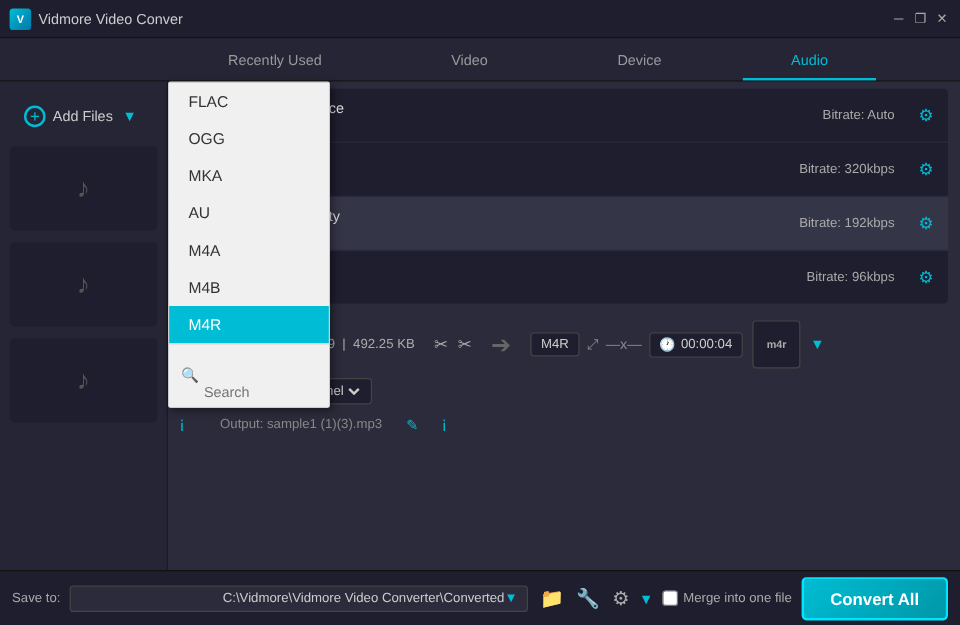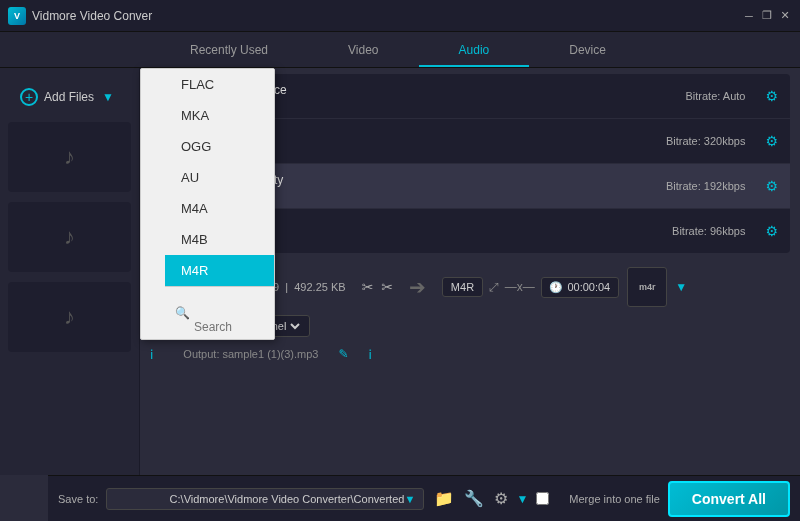--- a/index.html
+++ b/index.html
@@ -56,20 +56,21 @@
     }
 
     
     #tab-bar {
       height: 36px;
       background: #252535;
       display: flex;
       align-items: flex-end;
       padding-left: 150px;
       border-bottom: 1px solid #111;
+      gap: 28px;
     }
     .tab {
       padding: 8px 40px;
       font-size: 12px;
       color: #999;
       cursor: pointer;
       border-bottom: 2px solid transparent;
     }
     .tab.active {
       color: #00bcd4;
@@ -133,21 +134,20 @@
     #format-dropdown {
       position: absolute;
       left: 140px;
       top: 0;
       width: 135px;
       background: #f0f0f0;
       border: 1px solid #ccc;
       z-index: 100;
       box-shadow: 2px 2px 8px rgba(0,0,0,0.4);
       border-radius: 2px;
-      padding-left: 24px;
     }
     .format-item {
       padding: 8px 16px;
       font-size: 13px;
       color: #333;
       cursor: pointer;
       background: #f0f0f0;
     }
     .format-item.selected {
       background: #00bcd4;
@@ -359,21 +359,20 @@
 
     
     #bottom-bar {
       height: 46px;
       background: #1e1e2e;
       display: flex;
       align-items: center;
       padding: 0 10px;
       gap: 8px;
       border-top: 1px solid #111;
-      margin-left: 48px;
     }
     #save-to-label {
       color: #aaa;
       font-size: 11px;
       flex-shrink: 0;
     }
     #save-path-box {
       flex: 1;
       background: #2b2b3b;
       border: 1px solid #444;
@@ -395,21 +394,21 @@
     }
     .bottom-icon-btn {
       color: #aaa;
       font-size: 16px;
       cursor: pointer;
       padding: 2px;
     }
     #merge-checkbox-area {
       display: flex;
       align-items: center;
-      gap: 20px;
+      gap: 4px;
       font-size: 11px;
       color: #aaa;
     }
     #merge-checkbox-area input { cursor: pointer; }
 
     #convert-all-btn {
       background: linear-gradient(135deg, #00bcd4, #0097a7);
       color: white;
       border: 2px solid #00e5ff;
       border-radius: 4px;
@@ -431,41 +430,41 @@
   <div id="window-controls">
     <div class="win-btn">─</div>
     <div class="win-btn">❐</div>
     <div class="win-btn">✕</div>
   </div>
 </div>
 
 <div id="tab-bar">
   <div class="tab">Recently Used</div>
   <div class="tab">Video</div>
+  <div class="tab">Device</div>
   <div class="tab active">Audio</div>
-  <div class="tab">Device</div>
 </div>
 
 <div id="main">
 
   <div id="sidebar">
     <div id="add-files-btn">
       <div class="add-icon">+</div>
       <span>Add Files</span>
       <span style="color:#00bcd4; margin-left:2px;">▼</span>
     </div>
     <div class="media-item">♪</div>
     <div class="media-item">♪</div>
     <div class="media-item">♪</div>
   </div>
 
   <div id="format-dropdown">
     <div class="format-item">FLAC</div>
+    <div class="format-item">OGG</div>
     <div class="format-item">MKA</div>
-    <div class="format-item">OGG</div>
     <div class="format-item">AU</div>
     <div class="format-item">M4A</div>
     <div class="format-item">M4B</div>
     <div class="format-item selected">M4R</div>
     <div id="search-box">
       <span style="color:#999; font-size:12px;">🔍</span>
       <input type="text" placeholder="Search" style="">
     </div>
   </div>
 

